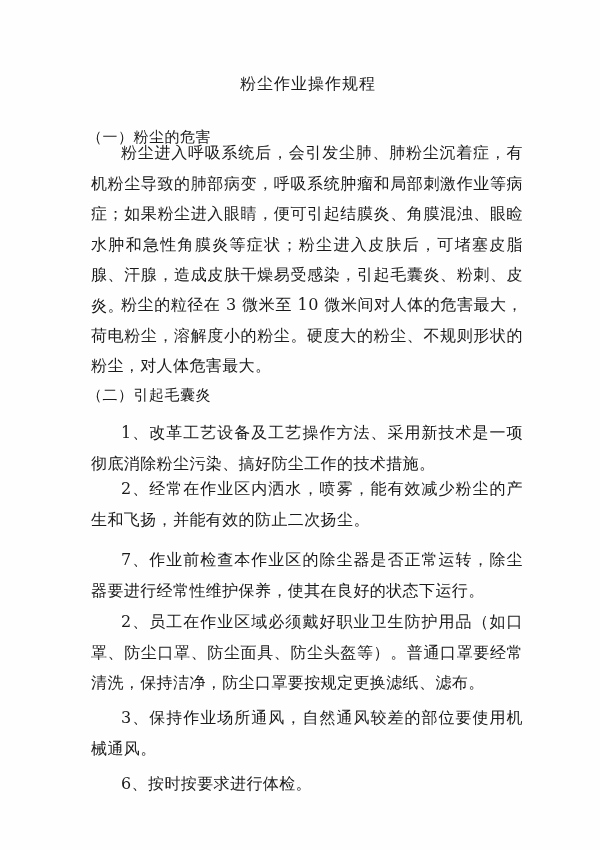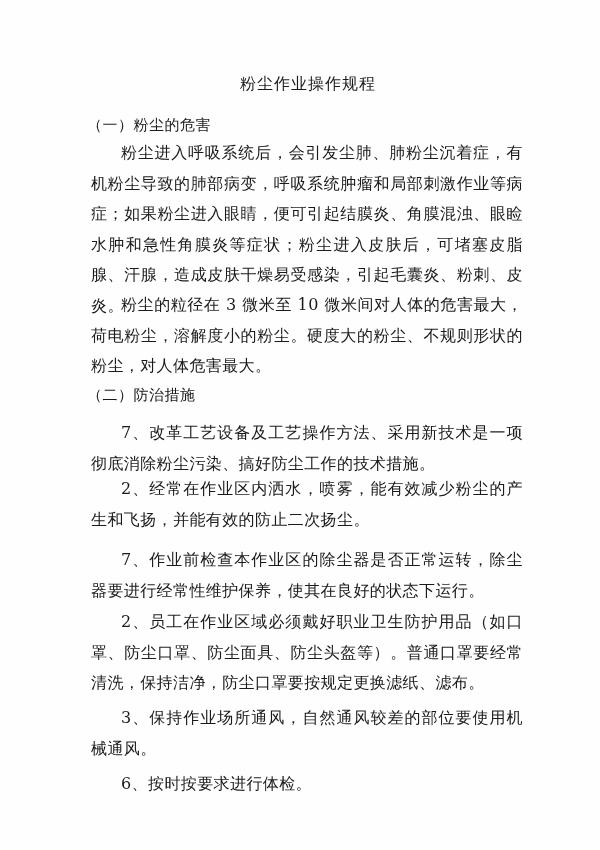--- a/index.html
+++ b/index.html
@@ -12,24 +12,24 @@
   .heading { position: absolute; left: 87px; font-size: 15px; letter-spacing: 0.5px; }
   .para { position: absolute; left: 91px; width: 432px; font-size: 16px; line-height: 30.5px;
           text-indent: 30px; text-align: justify; letter-spacing: 0.4px; }
 </style>
 </head>
 <body>
 
 <div class="page">
   <div class="title"><span>粉尘作业操作规程</span></div>
 
-  <div class="heading" style="top:116px;">（一）粉尘的危害</div>
+  <div class="heading" style="top:128px;">（一）粉尘的危害</div>
   <div class="para" style="top:138px;">粉尘进入呼吸系统后，会引发尘肺、肺粉尘沉着症，有机粉尘导致的肺部病变，呼吸系统肿瘤和局部刺激作业等病症；如果粉尘进入眼睛，便可引起结膜炎、角膜混浊、眼睑水肿和急性角膜炎等症状；粉尘进入皮肤后，可堵塞皮脂腺、汗腺，造成皮肤干燥易受感染，引起毛囊炎、粉刺、皮炎。</div>
   <div class="para" style="top:290px;">粉尘的粒径在 3 微米至 10 微米间对人体的危害最大，荷电粉尘，溶解度小的粉尘。硬度大的粉尘、不规则形状的粉尘，对人体危害最大。</div>
 
-  <div class="heading" style="top:386px;">（二）防治措施</div>
-  <div class="para" style="top:418px;">7、改革工艺设备及工艺操作方法、采用新技术是一项彻底消除粉尘污染、搞好防尘工作的技术措施。</div>
+  <div class="heading" style="top:386px;">（二）引起毛囊炎</div>
+  <div class="para" style="top:418px;">1、改革工艺设备及工艺操作方法、采用新技术是一项彻底消除粉尘污染、搞好防尘工作的技术措施。</div>
   <div class="para" style="top:474px;">2、经常在作业区内洒水，喷雾，能有效减少粉尘的产生和飞扬，并能有效的防止二次扬尘。</div>
   <div class="para" style="top:545px;">7、作业前检查本作业区的除尘器是否正常运转，除尘器要进行经常性维护保养，使其在良好的状态下运行。</div>
   <div class="para" style="top:607px;">2、员工在作业区域必须戴好职业卫生防护用品（如口罩、防尘口罩、防尘面具、防尘头盔等）。普通口罩要经常清洗，保持洁净，防尘口罩要按规定更换滤纸、滤布。</div>
   <div class="para" style="top:703px;">3、保持作业场所通风，自然通风较差的部位要使用机械通风。</div>
   <div class="para" style="top:735px;margin-top:34px;">6、按时按要求进行体检。</div>
 </div>
 
 </body></html>

